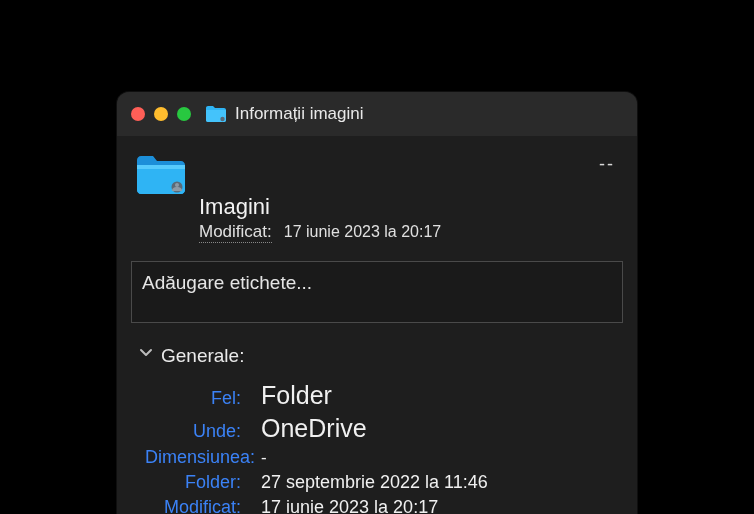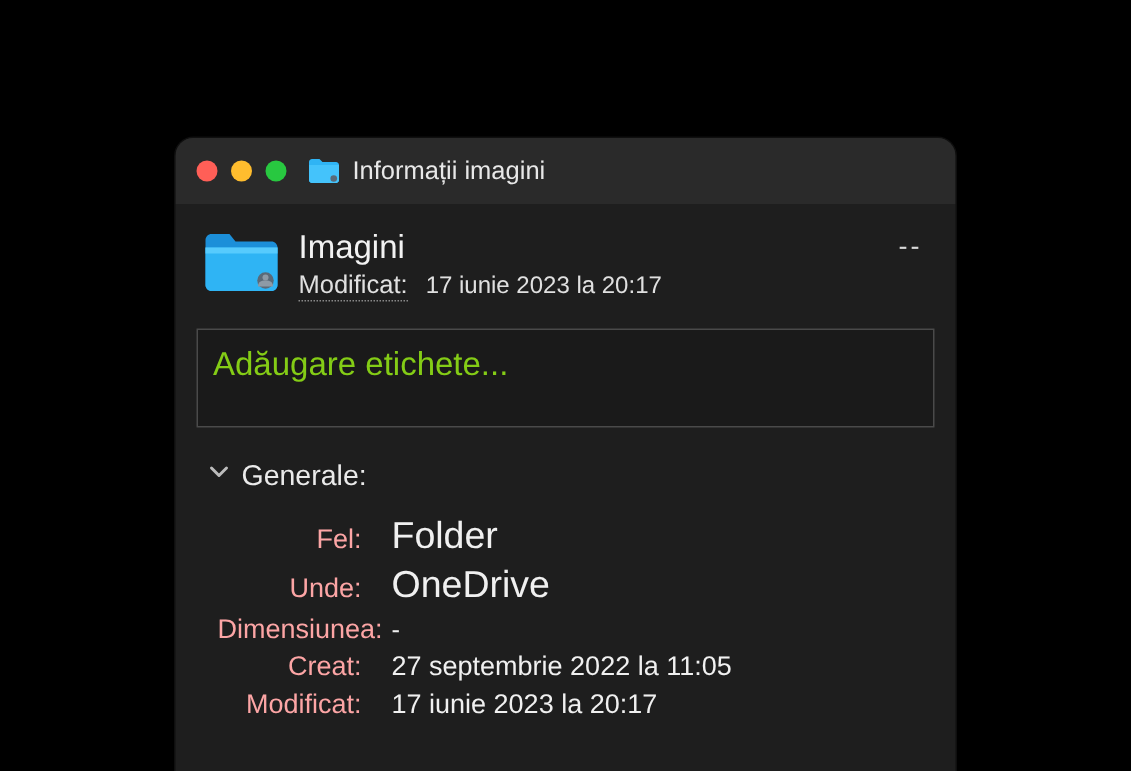--- a/index.html
+++ b/index.html
@@ -65,20 +65,21 @@
     margin-right: 12px;
     margin-top: 2px;
   }
   .header-text {
     flex: 1;
   }
   .folder-name {
     font-size: 22px;
     font-weight: 400;
     color: #f2f2f2;
+    margin-top: 42px;
   }
   .mod-row {
     display: flex;
     align-items: baseline;
     gap: 12px;
     margin-top: 2px;
   }
   .mod-label {
     font-size: 17px;
     color: #e0e0e0;
@@ -93,22 +94,22 @@
     right: 8px;
     top: 18px;
     font-size: 18px;
     color: #d8d8d8;
     letter-spacing: 2px;
   }
   .tags-box {
     border: 1px solid #4a4a4a;
     background: #1a1a1a;
     padding: 10px 0 28px 10px;
-    font-size: 22px;
-    color: #84cc16;
+    font-size: 19px;
+    color: #e5e5e5;
     margin: 6px 0 18px 0;
   }
   .section-head {
     display: flex;
     gap: 8px;
     padding: 4px 0 10px 8px;
   }
   .chev {
     width: 14px;
     height: 14px;
@@ -123,21 +124,21 @@
   }
   .kv-row {
     display: flex;
     align-items: baseline;
     margin: 4px 0;
   }
   .kv-label {
     width: 116px;
     text-align: right;
     font-size: 18px;
-    color: #fca5a5;
+    color: #3b82f6;
     padding-right: 20px;
   }
   .kv-val {
     font-size: 25px;
     color: #f0f0f0;
   }
   .kv-val.dash {
     font-size: 18px;
   }
   .kv-row.dim .kv-val { font-size: 17px; }
@@ -204,22 +205,22 @@
       </div>
       <div class="kv-row">
         <div class="kv-label">Unde:</div>
         <div class="kv-val" style="font-weight:500">OneDrive</div>
       </div>
       <div class="kv-row dim">
         <div class="kv-label">Dimensiunea:</div>
         <div class="kv-val dash">-</div>
       </div>
       <div class="kv-row">
-        <div class="kv-label">Creat:</div>
-        <div class="kv-val" style="font-size:18px">27 septembrie 2022 la 11:05</div>
+        <div class="kv-label">Folder:</div>
+        <div class="kv-val" style="font-size:18px">27 septembrie 2022 la 11:46</div>
       </div>
       <div class="kv-row">
         <div class="kv-label">Modificat:</div>
         <div class="kv-val" style="font-size:18px">17 iunie 2023 la 20:17</div>
       </div>
     </div>
 
   </div>
 
 </div>

